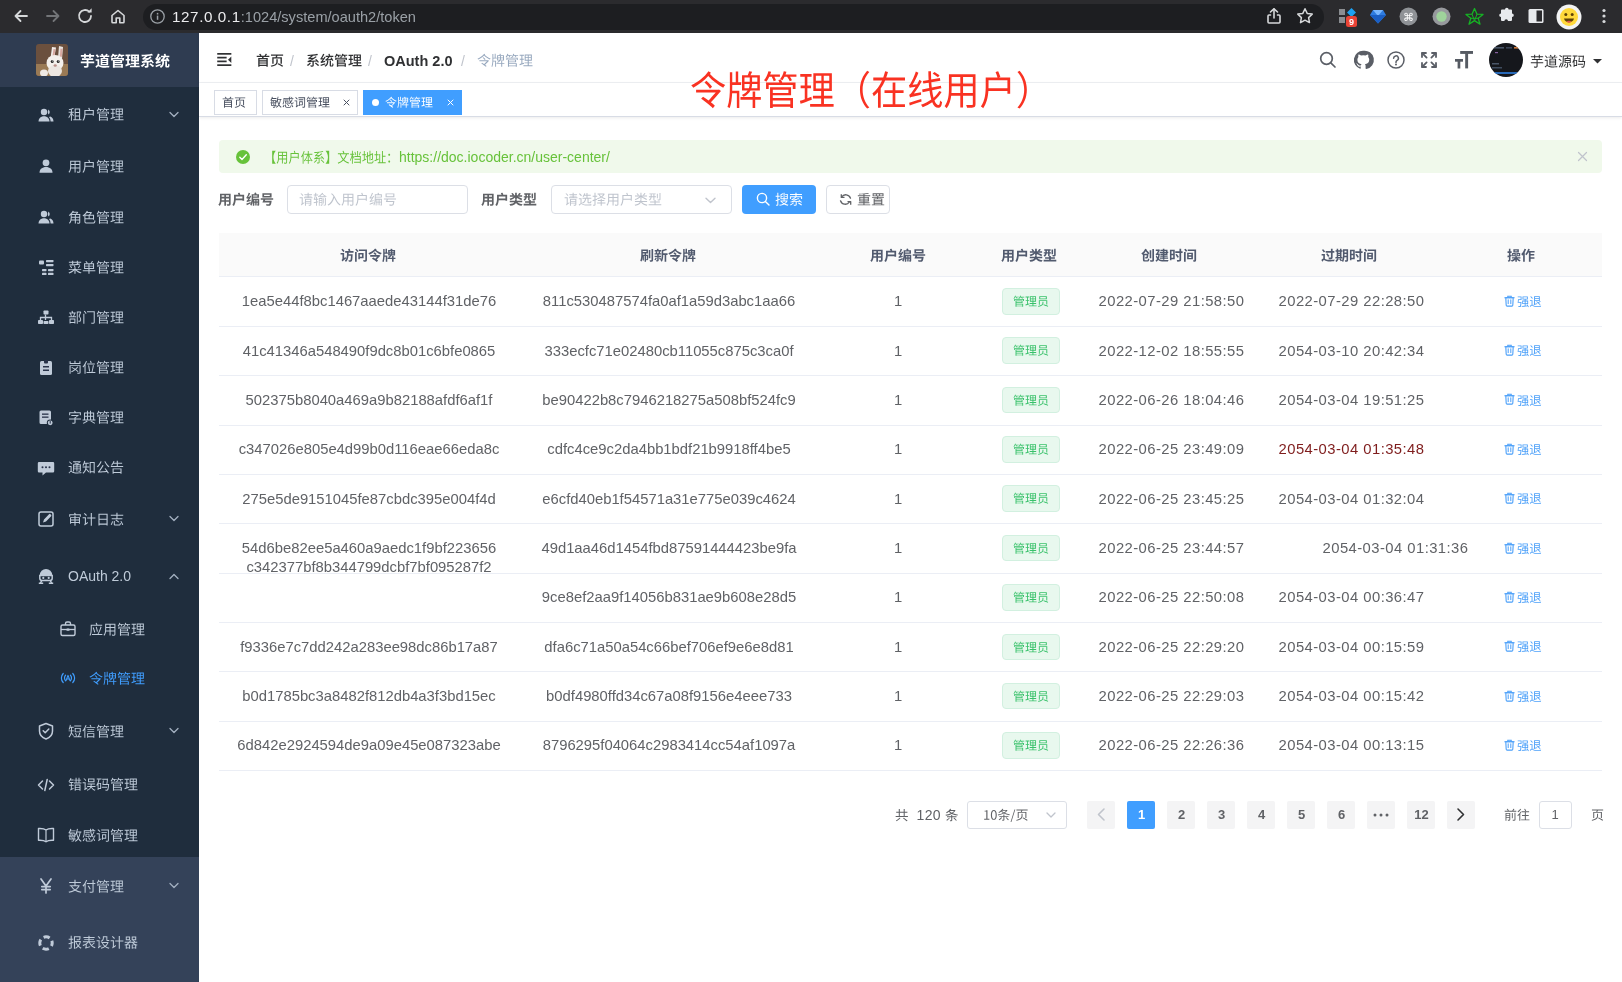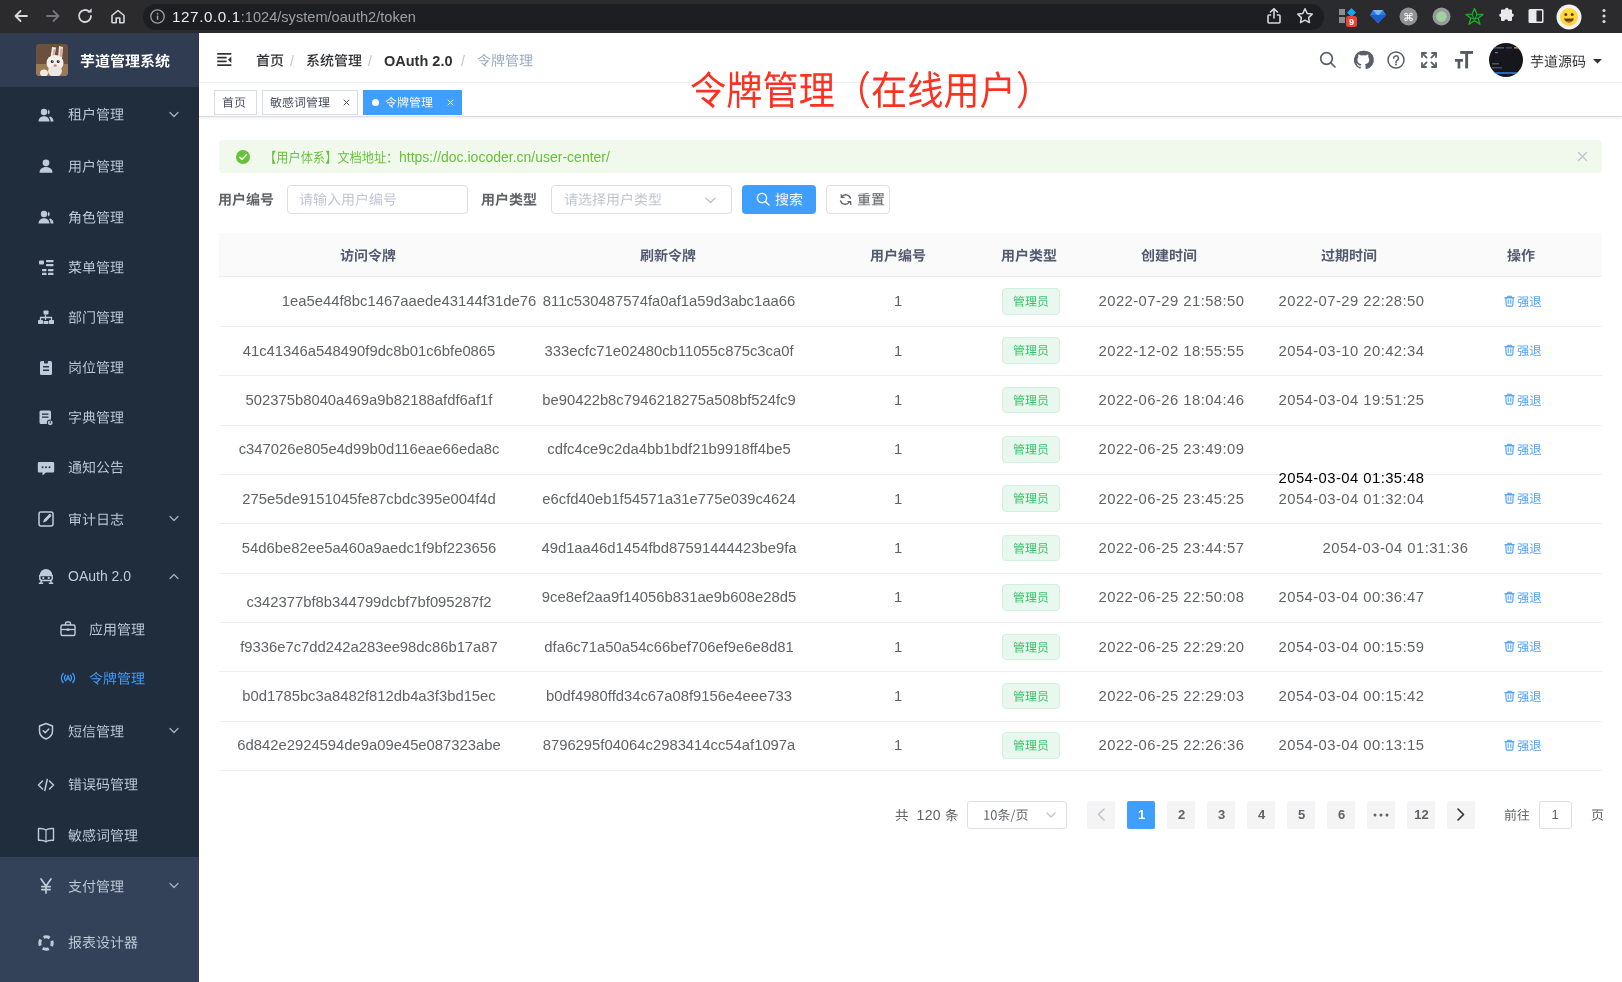--- a/index.html
+++ b/index.html
@@ -674,21 +674,21 @@
       <use href="#g100" transform="translate(14.0,12.6) scale(0.014000,-0.014000)"></use>
       <use href="#g97" transform="translate(28.0,12.6) scale(0.014000,-0.014000)"></use>
       <use href="#g98" transform="translate(42.0,12.6) scale(0.014000,-0.014000)"></use>
     </svg>
     <svg class="zt " style="left:1507.0px;top:247.7px" width="28.0" height="18.2" viewBox="0 0 28.0 18.2" fill="#515a6e">
       <use href="#g101" transform="translate(0.0,12.6) scale(0.014000,-0.014000)"></use>
       <use href="#g102" transform="translate(14.0,12.6) scale(0.014000,-0.014000)"></use>
     </svg>
     <div class="ab" style="left:219px;top:276px;width:1383px;height:1px;background:#ebeef5;height:1px;"></div>
     <div class="ab" style="left:219px;top:326.0px;width:1383px;height:1px;background:#ebeef5;height:1px;"></div>
-    <div class="ab" style="left:369.0px;top:292.27500000000003px;font-size:14.8px;color:#606266;font-weight:400;line-height:18px;white-space:nowrap;font-family:'Liberation Sans',sans-serif;transform:translateX(-50%);margin-left:40px;">1ea5e44f8bc1467aaede43144f31de76</div>
+    <div class="ab" style="left:369.0px;top:292.27500000000003px;font-size:14.8px;color:#606266;font-weight:400;line-height:18px;white-space:nowrap;font-family:'Liberation Sans',sans-serif;transform:translateX(-50%);">1ea5e44f8bc1467aaede43144f31de76</div>
     <div class="ab" style="left:669.0px;top:292.27500000000003px;font-size:14.8px;color:#606266;font-weight:400;line-height:18px;white-space:nowrap;font-family:'Liberation Sans',sans-serif;transform:translateX(-50%);">811c530487574fa0af1a59d3abc1aa66</div>
     <div class="ab" style="left:898.0px;top:292.27500000000003px;font-size:14.8px;color:#606266;font-weight:400;line-height:18px;white-space:nowrap;font-family:'Liberation Sans',sans-serif;transform:translateX(-50%);">1</div>
     <div class="ab" style="left:1002.0px;top:288.07500000000005px;width:57.5px;height:26.5px;background:#e8f8ee;border:1px solid #d2f0e0;border-radius:4px;"></div>
     <svg class="zt " style="left:1012.5px;top:295.0px" width="36.0" height="15.6" viewBox="0 0 36.0 15.6" fill="#38c16a">
       <use href="#g8" transform="translate(0.0,10.8) scale(0.012000,-0.012000)"></use>
       <use href="#g9" transform="translate(12.0,10.8) scale(0.012000,-0.012000)"></use>
       <use href="#g103" transform="translate(24.0,10.8) scale(0.012000,-0.012000)"></use>
     </svg>
     <div class="ab" style="left:1171.5px;top:292.27500000000003px;font-size:14.8px;color:#606266;font-weight:400;line-height:18px;white-space:nowrap;font-family:'Liberation Sans',sans-serif;letter-spacing:0.45px;transform:translateX(-50%);">2022-07-29 21:58:50</div>
     <div class="ab" style="left:1351.5px;top:292.27500000000003px;font-size:14.8px;color:#606266;font-weight:400;line-height:18px;white-space:nowrap;font-family:'Liberation Sans',sans-serif;letter-spacing:0.45px;transform:translateX(-50%);">2022-07-29 22:28:50</div>
@@ -750,21 +750,21 @@
     <div class="ab" style="left:369.0px;top:440.32500000000005px;font-size:14.8px;color:#606266;font-weight:400;line-height:18px;white-space:nowrap;font-family:'Liberation Sans',sans-serif;transform:translateX(-50%);">c347026e805e4d99b0d116eae66eda8c</div>
     <div class="ab" style="left:669.0px;top:440.32500000000005px;font-size:14.8px;color:#606266;font-weight:400;line-height:18px;white-space:nowrap;font-family:'Liberation Sans',sans-serif;transform:translateX(-50%);text-align:center;">cdfc4ce9c2da4bb1bdf21b9918ff4be5</div>
     <div class="ab" style="left:898.0px;top:440.32500000000005px;font-size:14.8px;color:#606266;font-weight:400;line-height:18px;white-space:nowrap;font-family:'Liberation Sans',sans-serif;transform:translateX(-50%);">1</div>
     <div class="ab" style="left:1002.0px;top:436.12500000000006px;width:57.5px;height:26.5px;background:#e8f8ee;border:1px solid #d2f0e0;border-radius:4px;"></div>
     <svg class="zt " style="left:1012.5px;top:443.1px" width="36.0" height="15.6" viewBox="0 0 36.0 15.6" fill="#38c16a">
       <use href="#g8" transform="translate(0.0,10.8) scale(0.012000,-0.012000)"></use>
       <use href="#g9" transform="translate(12.0,10.8) scale(0.012000,-0.012000)"></use>
       <use href="#g103" transform="translate(24.0,10.8) scale(0.012000,-0.012000)"></use>
     </svg>
     <div class="ab" style="left:1171.5px;top:440.32500000000005px;font-size:14.8px;color:#606266;font-weight:400;line-height:18px;white-space:nowrap;font-family:'Liberation Sans',sans-serif;letter-spacing:0.45px;transform:translateX(-50%);">2022-06-25 23:49:09</div>
-    <div class="ab" style="left:1351.5px;top:440.32500000000005px;font-size:14.8px;color:#000000;font-weight:400;line-height:18px;white-space:nowrap;font-family:'Liberation Sans',sans-serif;letter-spacing:0.45px;transform:translateX(-50%);margin-top:29px;">2054-03-04 01:35:48</div>
+    <div class="ab" style="left:1351.5px;top:440.32500000000005px;font-size:14.8px;color:#7f1d1d;font-weight:400;line-height:18px;white-space:nowrap;font-family:'Liberation Sans',sans-serif;letter-spacing:0.45px;transform:translateX(-50%);">2054-03-04 01:35:48</div>
     <svg class="ic" style="left:1504px;top:442.82500000000005px" width="11" height="12" viewBox="0 0 11 12">
       <path d="M.8 2.8h9.4" stroke="#4a9ff9" stroke-width="1.1" stroke-linecap="round"></path>
       <path d="M3.8 2.6V1.2h3.4v1.4" stroke="#4a9ff9" stroke-width="1.1" fill="none"></path>
       <path d="M1.8 2.8h7.4l-.4 7.5a.9.9 0 0 1-.9.8H3.1a.9.9 0 0 1-.9-.8z" stroke="#4a9ff9" stroke-width="1.1" fill="none"></path>
       <path d="M4.2 4.8v3.9M6.8 4.8v3.9" stroke="#4a9ff9" stroke-width="1" stroke-linecap="round"></path>
     </svg>
     <svg class="zt " style="left:1517.0px;top:442.9px" width="24.6" height="16.0" viewBox="0 0 24.6 16.0" fill="#4a9ff9">
       <use href="#g104" transform="translate(0.0,11.1) scale(0.012300,-0.012300)"></use>
       <use href="#g105" transform="translate(12.3,11.1) scale(0.012300,-0.012300)"></use>
     </svg>
@@ -806,21 +806,21 @@
       <path d="M.8 2.8h9.4" stroke="#4a9ff9" stroke-width="1.1" stroke-linecap="round"></path>
       <path d="M3.8 2.6V1.2h3.4v1.4" stroke="#4a9ff9" stroke-width="1.1" fill="none"></path>
       <path d="M1.8 2.8h7.4l-.4 7.5a.9.9 0 0 1-.9.8H3.1a.9.9 0 0 1-.9-.8z" stroke="#4a9ff9" stroke-width="1.1" fill="none"></path>
       <path d="M4.2 4.8v3.9M6.8 4.8v3.9" stroke="#4a9ff9" stroke-width="1" stroke-linecap="round"></path>
     </svg>
     <svg class="zt " style="left:1517.0px;top:541.6px" width="24.6" height="16.0" viewBox="0 0 24.6 16.0" fill="#4a9ff9">
       <use href="#g104" transform="translate(0.0,11.1) scale(0.012300,-0.012300)"></use>
       <use href="#g105" transform="translate(12.3,11.1) scale(0.012300,-0.012300)"></use>
     </svg>
     <div class="ab" style="left:219px;top:622.0px;width:1383px;height:1px;background:#ebeef5;height:1px;"></div>
-    <div class="ab" style="left:369.0px;top:593px;font-size:14.8px;color:#606266;font-weight:400;line-height:18px;white-space:nowrap;font-family:'Liberation Sans',sans-serif;transform:translateX(-50%);">c342377bf8b344799dcbf7bf095287f2</div>
+    <div class="ab" style="left:369.0px;top:558px;font-size:14.8px;color:#606266;font-weight:400;line-height:18px;white-space:nowrap;font-family:'Liberation Sans',sans-serif;transform:translateX(-50%);">c342377bf8b344799dcbf7bf095287f2</div>
     <div class="ab" style="left:669.0px;top:588.375px;font-size:14.8px;color:#606266;font-weight:400;line-height:18px;white-space:nowrap;font-family:'Liberation Sans',sans-serif;transform:translateX(-50%);">9ce8ef2aa9f14056b831ae9b608e28d5</div>
     <div class="ab" style="left:898.0px;top:588.375px;font-size:14.8px;color:#606266;font-weight:400;line-height:18px;white-space:nowrap;font-family:'Liberation Sans',sans-serif;transform:translateX(-50%);">1</div>
     <div class="ab" style="left:1002.0px;top:584.175px;width:57.5px;height:26.5px;background:#e8f8ee;border:1px solid #d2f0e0;border-radius:4px;"></div>
     <svg class="zt " style="left:1012.5px;top:591.1px" width="36.0" height="15.6" viewBox="0 0 36.0 15.6" fill="#38c16a">
       <use href="#g8" transform="translate(0.0,10.8) scale(0.012000,-0.012000)"></use>
       <use href="#g9" transform="translate(12.0,10.8) scale(0.012000,-0.012000)"></use>
       <use href="#g103" transform="translate(24.0,10.8) scale(0.012000,-0.012000)"></use>
     </svg>
     <div class="ab" style="left:1171.5px;top:588.375px;font-size:14.8px;color:#606266;font-weight:400;line-height:18px;white-space:nowrap;font-family:'Liberation Sans',sans-serif;letter-spacing:0.45px;transform:translateX(-50%);">2022-06-25 22:50:08</div>
     <div class="ab" style="left:1351.5px;top:588.375px;font-size:14.8px;color:#606266;font-weight:400;line-height:18px;white-space:nowrap;font-family:'Liberation Sans',sans-serif;letter-spacing:0.45px;transform:translateX(-50%);">2054-03-04 00:36:47</div>

